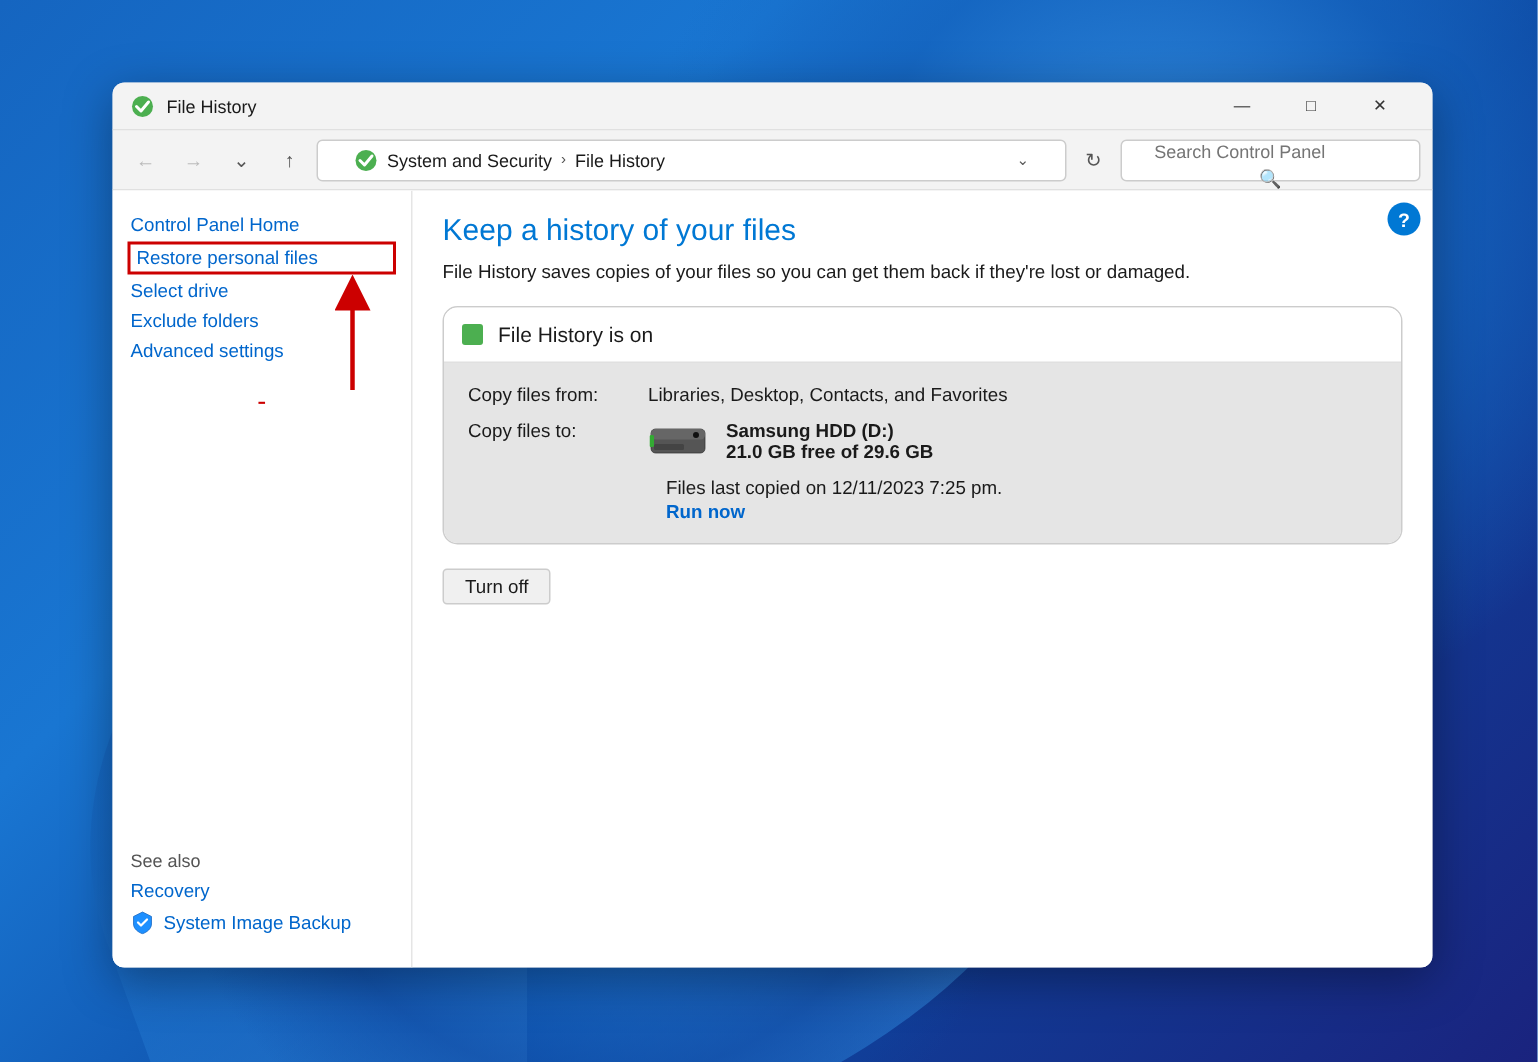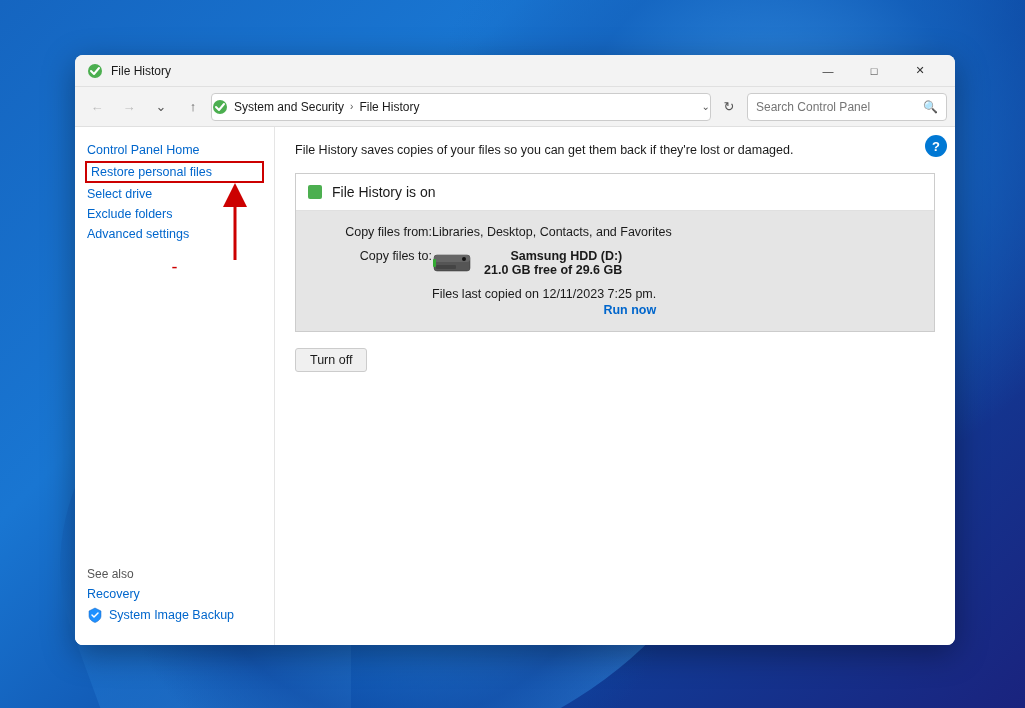--- a/index.html
+++ b/index.html
@@ -133,21 +133,21 @@
     }
     .nav-btn.disabled { color: #bbb; cursor: default; }
     .address-bar {
       flex: 1;
       height: 28px;
       background: white;
       border: 1px solid #ccc;
       border-radius: 4px;
       display: flex;
       align-items: center;
-      padding: 0 0;
+      padding: 0 24px;
       gap: 6px;
       font-size: 12px;
       color: #1a1a1a;
     }
     .address-icon {
       width: 16px;
       height: 16px;
       flex-shrink: 0;
     }
     .address-chevron {
@@ -170,20 +170,21 @@
     .search-box {
       width: 200px;
       height: 28px;
       background: white;
       border: 1px solid #ccc;
       border-radius: 4px;
       display: flex;
       align-items: center;
       padding: 0 8px;
       gap: 4px;
+      flex-direction: column;
     }
     .search-input {
       border: none;
       outline: none;
       flex: 1;
       font-size: 12px;
       color: #888;
     }
     .search-icon-btn {
       color: #555;
@@ -278,24 +279,23 @@
       font-weight: 300;
       margin-bottom: 8px;
     }
     .page-description {
       font-size: 12.5px;
       color: #1a1a1a;
       margin-bottom: 16px;
     }
     .status-box {
       border: 1px solid #ccc;
-      border-radius: 0;
+      border-radius: 10px;
       overflow: hidden;
       margin-bottom: 16px;
-      text-align: right;
     }
     .status-header {
       background: white;
       padding: 10px 12px;
       display: flex;
       align-items: center;
       gap: 10px;
       border-bottom: 1px solid #e0e0e0;
     }
     .status-indicator {
@@ -349,21 +349,21 @@
       display: flex;
       align-items: flex-start;
       margin-top: 10px;
     }
     .last-copied-label {
       width: 120px;
       color: #1a1a1a;
       font-size: 12.5px;
       flex-shrink: 0;
     }
-    .last-copied-info { font-size: 12.5px; }
+    .last-copied-info { font-size: 12.5px; margin-left: 12px; }
     .last-copied-text { color: #1a1a1a; margin-bottom: 2px; }
     .run-now-link {
       color: #0066cc;
       text-decoration: none;
       cursor: pointer;
       font-size: 12.5px;
       font-weight: bold;
     }
     .turn-off-row {
       display: flex;
@@ -451,20 +451,21 @@
         <svg class="shield-icon" viewBox="0 0 16 16">
           <path d="M8 1 L14 4 L14 9 C14 12 11 14.5 8 15.5 C5 14.5 2 12 2 9 L2 4 Z" fill="#1e90ff" stroke="#1565c0" stroke-width="0.5"></path>
           <path d="M5 8 L7 10 L11 6" stroke="white" stroke-width="1.5" fill="none" stroke-linecap="round" stroke-linejoin="round"></path>
         </svg>
         <a class="sidebar-see-also-link" style="margin-bottom:0;">System Image Backup</a>
       </div>
     </div>
 
     <div class="main-content">
       <button class="help-btn">?</button>
+      <div class="page-title">Keep a history of your files</div>
       <div class="page-description">File History saves copies of your files so you can get them back if they're lost or damaged.</div>
 
       <div class="status-box">
         <div class="status-header">
           <div class="status-indicator"></div>
           <span class="status-text">File History is on</span>
         </div>
         <div class="status-body">
           <div class="info-row">
             <span class="info-label">Copy files from:</span>

